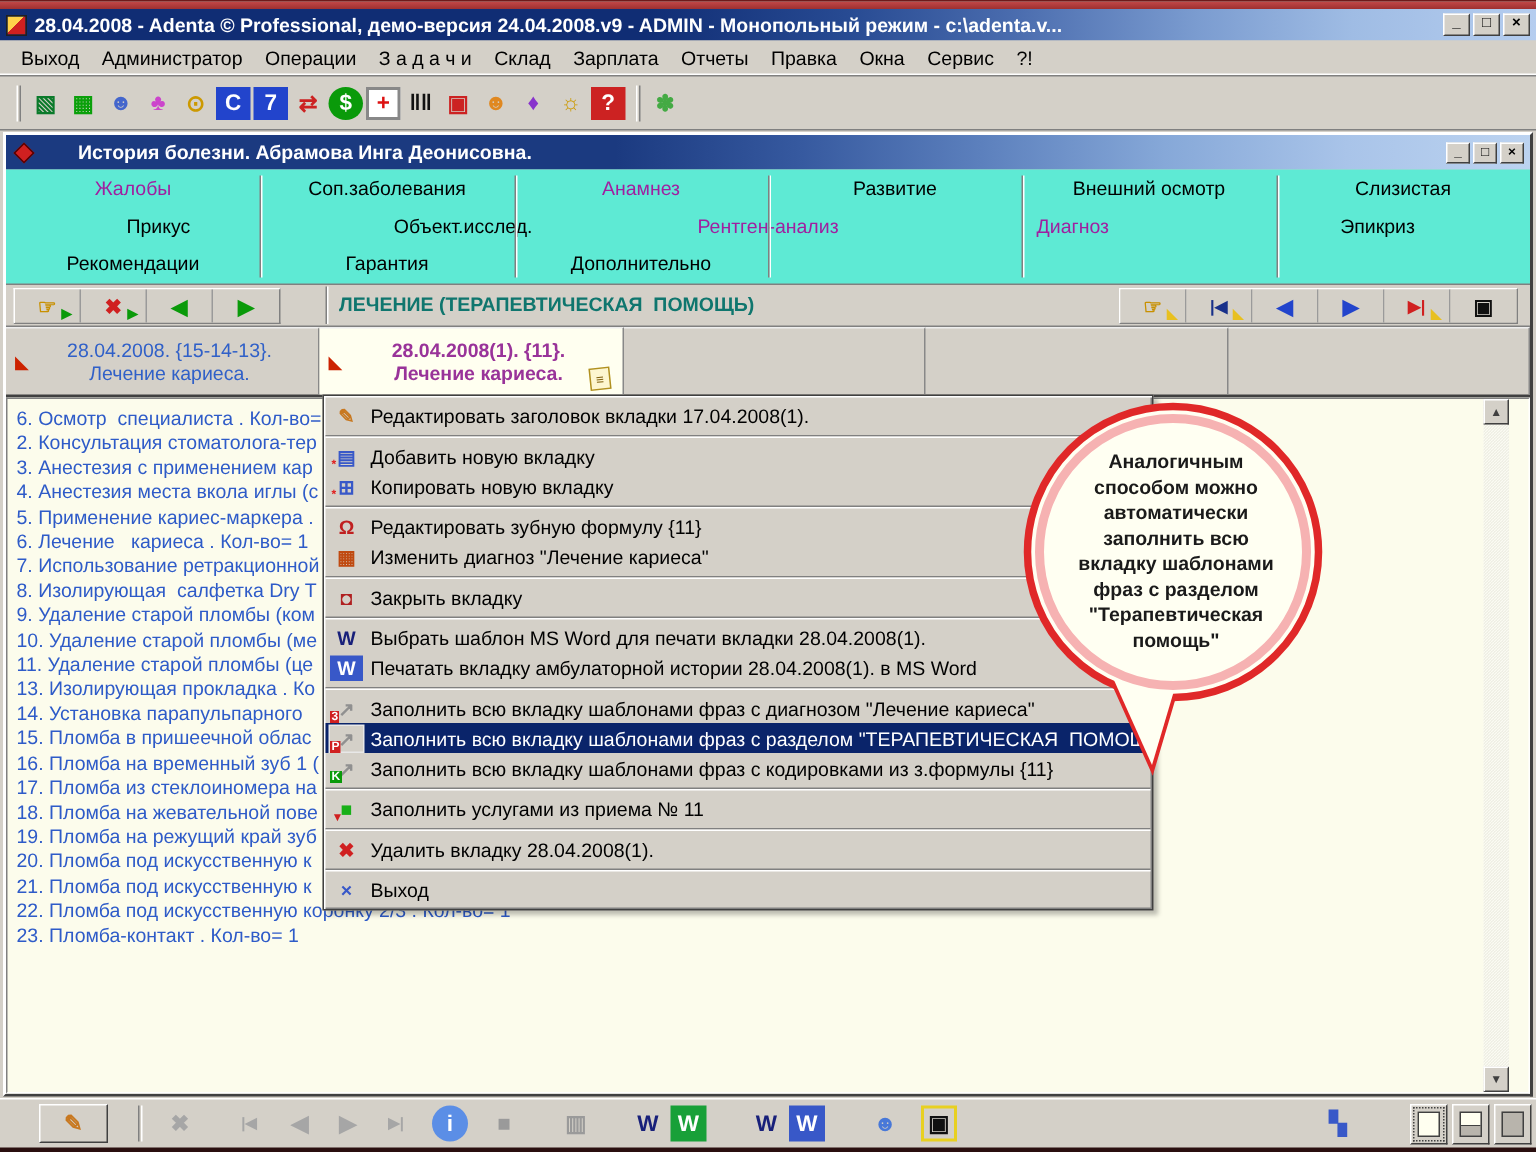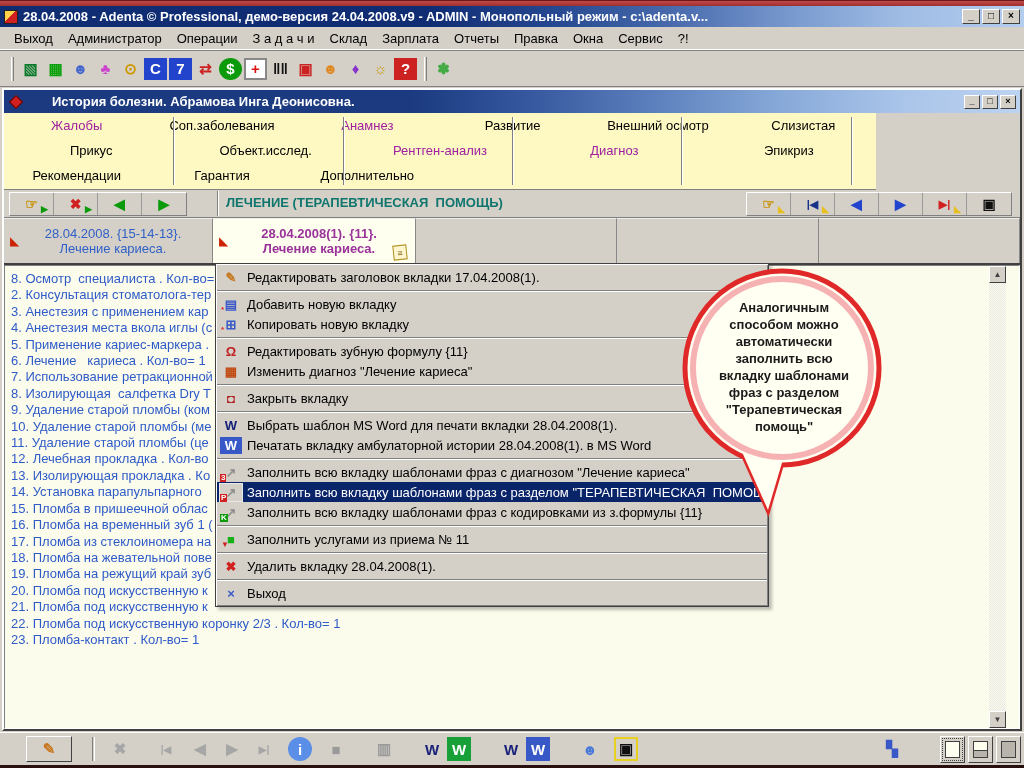--- a/index.html
+++ b/index.html
@@ -32,21 +32,21 @@
   .mdititle { left:0; top:0; width:1016px; height:23px;
       background:linear-gradient(90deg,#1b3a80 0%,#1b3a80 40%,#36599f 52%,#5c80bd 64%,#86a8d8 76%,#a9c4e9 88%,#bcd3f0 100%);
       display:flex; align-items:center; padding:0 4px;gap:24px; }
   .mdiicon { width:10px; height:10px; background:#d02020; transform:rotate(45deg); margin:0 7px 0 3px; border:1px solid #500; }
   .mtext { color:#fff; font-weight:bold; font-size:13px; white-space:nowrap; }
   .mdibtns { margin-left:auto; display:flex; gap:2px; }
   .mdibtn { width:16px; height:14px; background:#d4d0c8; border:1px solid; border-color:#ffffff #404040 #404040 #ffffff;
       font:bold 9px/10px "Liberation Sans",sans-serif; text-align:center; }
 
   
-  .tabgrid { left:0; top:23px; width:872px; height:77px; background:#fef9c3; border-bottom:1px solid #808080; }
+  .tabgrid { left:0; top:23px; width:1016px; height:77px; background:#5eead4; border-bottom:1px solid #808080; }
   .tgrow { display:flex; height:25px; }
   .tgcell { flex:1; display:flex; align-items:center; justify-content:center; font-size:13px; }
   .tgsel { border:1px solid #808080; box-shadow:1px 1px 0 #ffffff; padding:2px 36px; background:#d4d0c8; }
   .vsep { position:absolute; top:4px; height:68px; width:2px; border-left:1px solid #808080; border-right:1px solid #ffffff; }
 
   
   .navbar { left:0; top:100px; width:1016px; height:28px; background:#d4d0c8; border-bottom:1px solid #808080; }
   .navgrp { position:absolute; top:2px; display:flex; border:1px solid; border-color:#ffffff #808080 #808080 #ffffff; background:#d4d0c8; }
   .navbtn { width:44px; height:22px; display:flex; align-items:center; justify-content:center; position:relative;
       border-right:1px solid #9a9a9a; background:#d4d0c8; font-size:14px; font-weight:bold; }
@@ -282,32 +282,31 @@
         <span class="rlabel">28.04.2008(1). {11}. Лечение кариеса.</span>
         <span class="note">≡</span>
       </div>
       <div class="rfill"></div>
       <div class="rfill"></div>
       <div class="rfill"></div>
     </div>
 
   <div class="abs content">
     <div class="list" id="list">
-        <div class="ll">8. Осмотр  специалиста . Кол-во=</div>
+        <div class="ll">6. Осмотр  специалиста . Кол-во=</div>
         <div class="ll">2. Консультация стоматолога-тер</div>
         <div class="ll">3. Анестезия с применением кар</div>
         <div class="ll">4. Анестезия места вкола иглы (с</div>
         <div class="ll">5. Применение кариес-маркера .</div>
         <div class="ll">6. Лечение   кариеса . Кол-во= 1</div>
         <div class="ll">7. Использование ретракционной</div>
         <div class="ll">8. Изолирующая  салфетка Dry T</div>
         <div class="ll">9. Удаление старой пломбы (ком</div>
         <div class="ll">10. Удаление старой пломбы (ме</div>
         <div class="ll">11. Удаление старой пломбы (це</div>
-        <div class="ll">12. Лечебная прокладка . Кол-во</div>
         <div class="ll">13. Изолирующая прокладка . Ко</div>
         <div class="ll">14. Установка парапульпарного</div>
         <div class="ll">15. Пломба в пришеечной облас</div>
         <div class="ll">16. Пломба на временный зуб 1 (</div>
         <div class="ll">17. Пломба из стеклоиномера на</div>
         <div class="ll">18. Пломба на жевательной пове</div>
         <div class="ll">19. Пломба на режущий край зуб</div>
         <div class="ll">20. Пломба под искусственную к</div>
         <div class="ll">21. Пломба под искусственную к</div>
         <div class="ll">22. Пломба под искусственную коронку 2/3 . Кол-во= 1</div>

